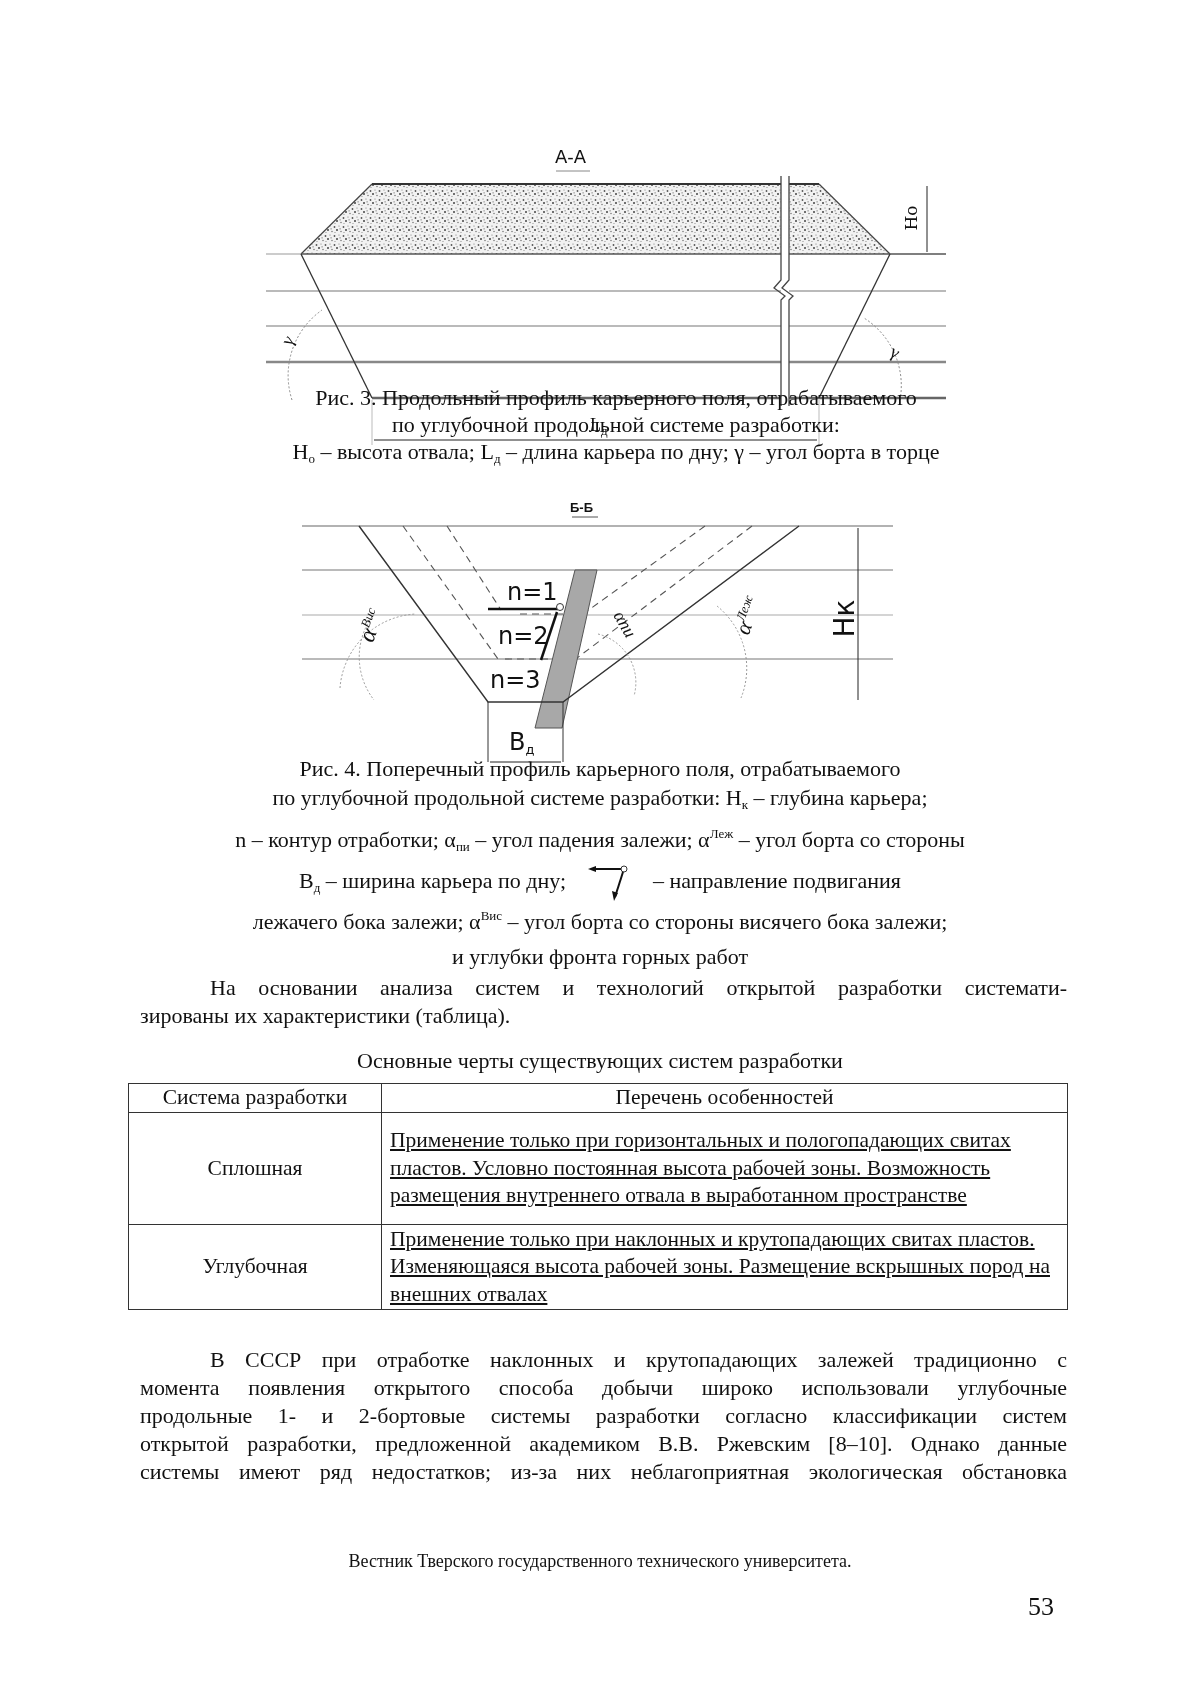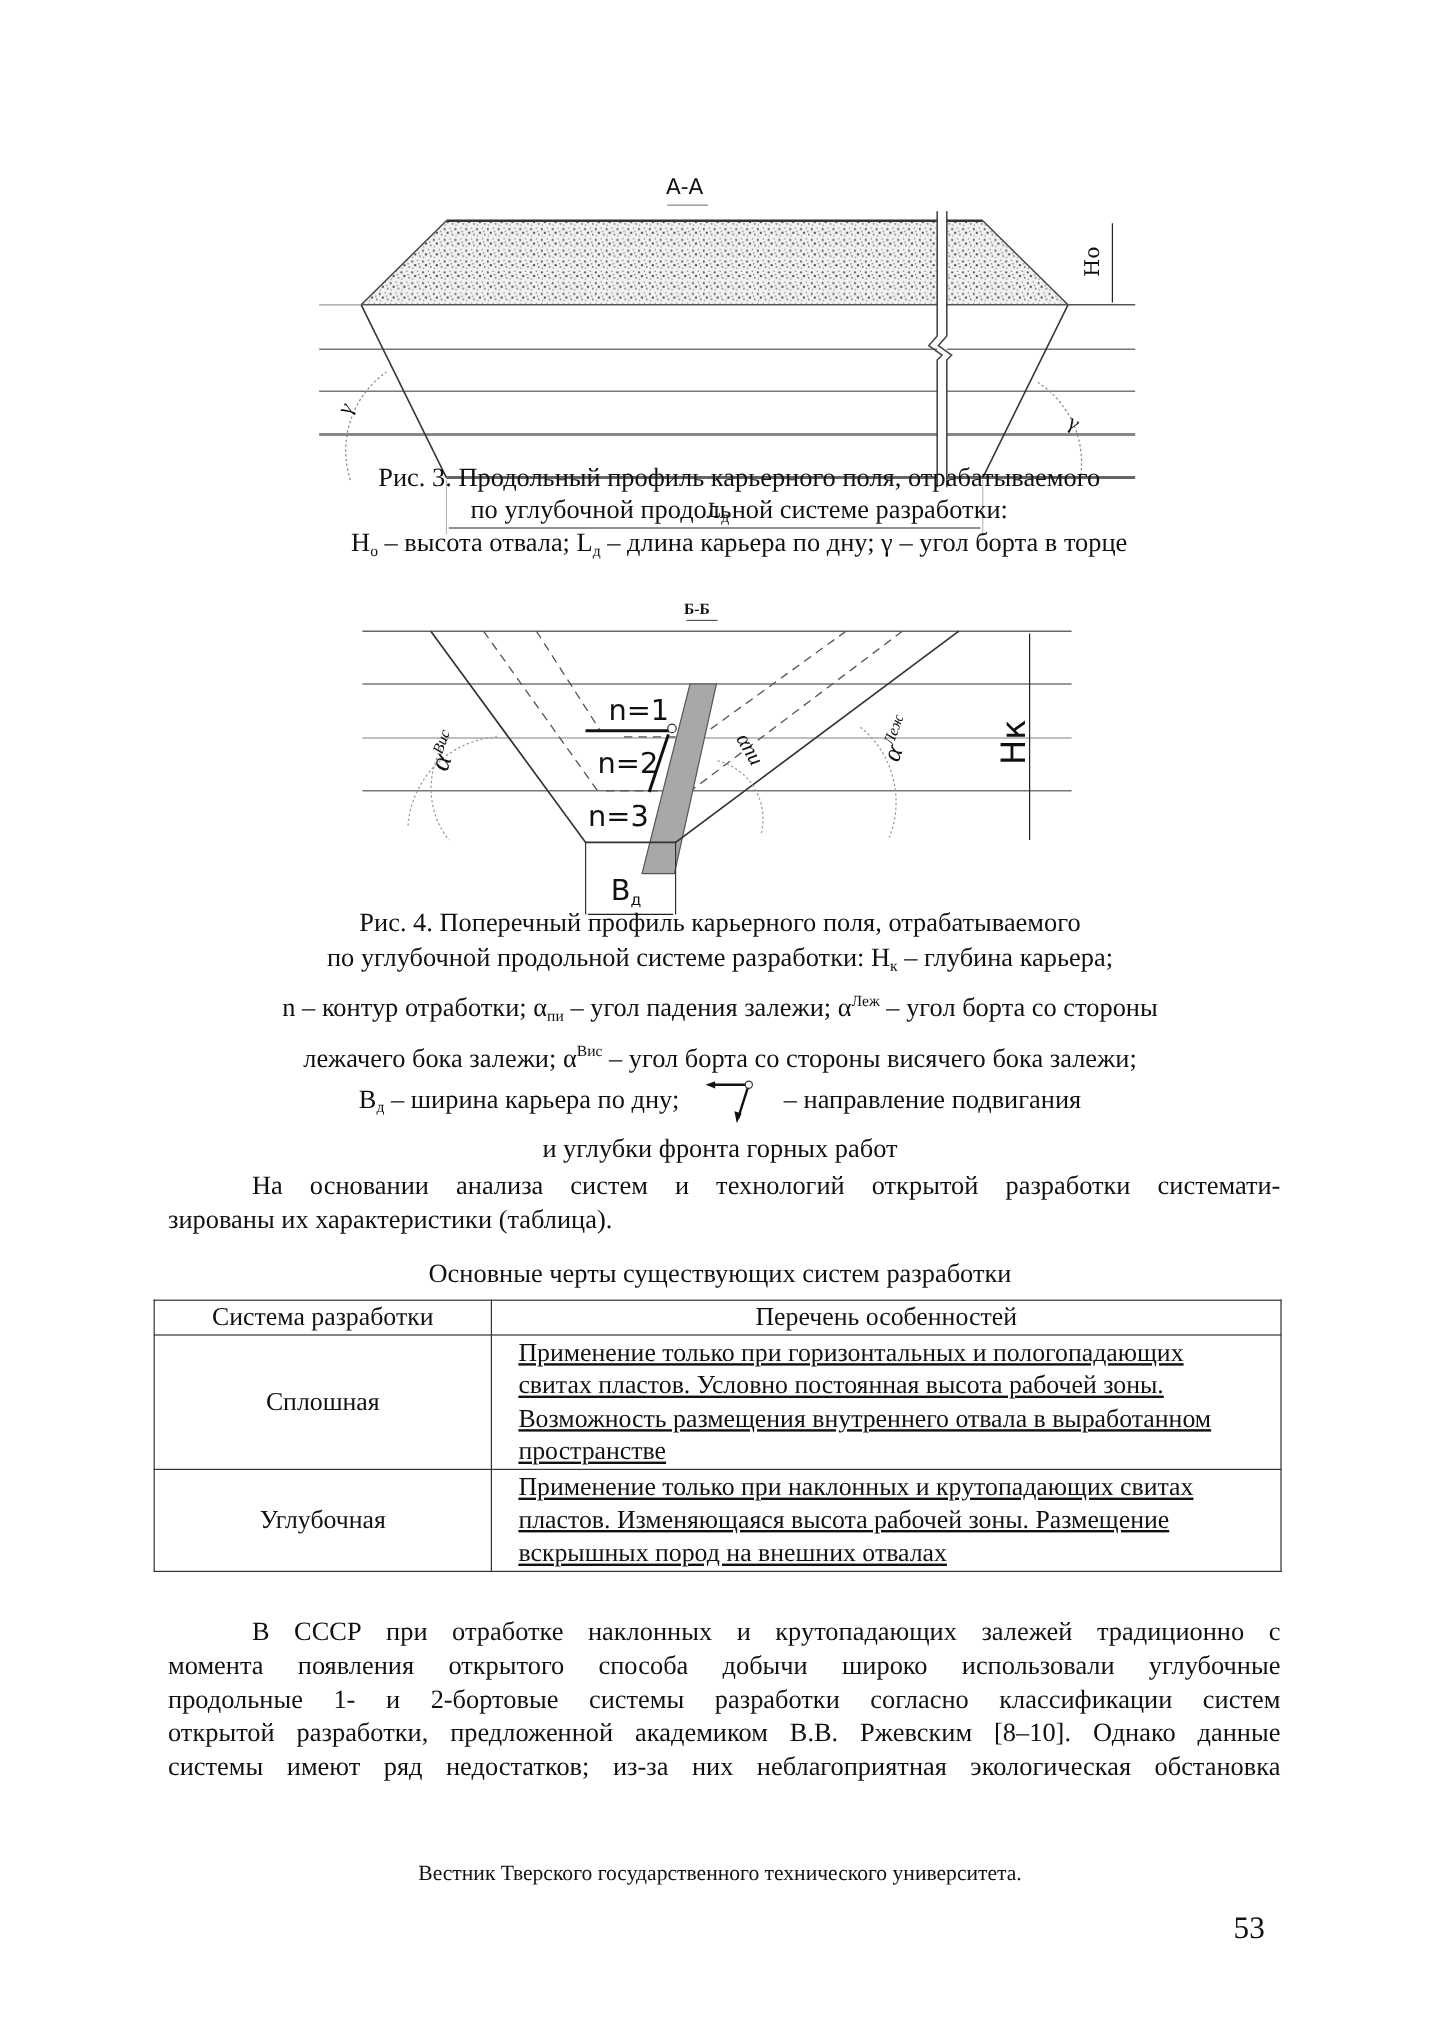--- a/index.html
+++ b/index.html
@@ -12,21 +12,21 @@
   .caption div { white-space: nowrap; }
   sub { font-size: 13px; vertical-align: -4px; }
   sup { font-size: 13px; vertical-align: 9px; }
   .para { position: absolute; left: 140px; width: 927px; font-size: 22px; line-height: 28px;
           text-align: justify; }
   .para .line { display: block; text-align: justify; text-align-last: justify; white-space: nowrap; height: 28px; }
   .para .line.last { text-align-last: left; }
   .indent { padding-left: 70px; }
   table.features { position: absolute; left: 128px; top: 1083px; width: 940px;
                    border-collapse: collapse; font-size: 21.5px; line-height: 27.5px; }
-  table.features th, table.features td { border: 1.6px solid #333; padding: 0 22px; vertical-align: middle; }
+  table.features th, table.features td { border: 1.6px solid #333; padding: 0 8px; vertical-align: middle; }
   table.features th { font-weight: normal; text-align: center; height: 28px; }
   table.features td.sys { text-align: center; width: 236px; }
   table.features td.feat { text-align: left; text-decoration: underline; }
   .footer { position: absolute; left: 0; width: 1200px; text-align: center;
             font-size: 18px; line-height: 21px; }
   .pagenum { position: absolute; left: 1028px; top: 1592px; font-size: 26px; }
   .tbl-title { position: absolute; left: 0; width: 1200px; text-align: center; font-size: 22px; top: 1048px; }
 </style>
 </head>
 <body>
@@ -120,46 +120,46 @@
   <line x1="557" y1="612" x2="541" y2="660" stroke="#111" stroke-width="2.5" marker-end="arr2"></line>
 
   <path d="M 374,614 A 70 70 0 0 0 374,700" fill="none" stroke="#999" stroke-width="1" stroke-dasharray="2,2"></path>
   <path d="M 340,688 A 80 80 0 0 1 416,614" fill="none" stroke="#999" stroke-width="1" stroke-dasharray="2,2" marker-start="arr2" marker-end="arr2"></path>
   <path d="M 598,634 A 50 50 0 0 1 634,696" fill="none" stroke="#999" stroke-width="1" stroke-dasharray="2,2" marker-start="arr2" marker-end="arr2"></path>
   <path d="M 717,606 A 80 80 0 0 1 741,698" fill="none" stroke="#999" stroke-width="1" stroke-dasharray="2,2" marker-start="arr2" marker-end="arr2"></path>
 
   <line x1="858" y1="528" x2="858" y2="700" stroke="#222" stroke-width="1" marker-start="arr2" marker-end="arr2"></line>
   <line x1="572" y1="517" x2="598" y2="517" stroke="#555" stroke-width="1"></line>
 </svg>
-<div class="abs" style="left:570px; top:500px; font-size:13px; font-weight:bold; font-family:Liberation Serif, serif;">Б-Б</div>
+<div class="abs" style="left:570px; top:500px; font-size:13px; font-weight:bold; font-family:Liberation Sans, sans-serif;">Б-Б</div>
 <div class="abs" style="left:507px; top:578px; font-size:24px; font-family:'DejaVu Sans', sans-serif;">n=1</div>
 <div class="abs" style="left:498px; top:622px; font-size:24px; font-family:'DejaVu Sans', sans-serif;">n=2</div>
 <div class="abs" style="left:490px; top:666px; font-size:24px; font-family:'DejaVu Sans', sans-serif;">n=3</div>
 <div class="abs" style="left:826px; top:602px; font-size:28px; transform: rotate(-90deg); font-family:'DejaVu Sans', sans-serif;">Нк</div>
 <div class="abs" style="left:509px; top:728px; font-size:24px; font-family:'DejaVu Sans', sans-serif;">В<sub>д</sub></div>
 <div class="abs" style="left:355px; top:612px; font-size:24px; transform: rotate(-70deg); font-style:italic;"><span>α</span><sup>Вис</sup></div>
 <div class="abs" style="left:611px; top:614px; font-size:18px; transform: rotate(60deg); font-style:italic;">αпи</div>
 <div class="abs" style="left:729px; top:602px; font-size:22px; transform: rotate(-70deg); font-style:italic;"><span>α</span><sup>Леж</sup></div>
 
 <div class="caption" style="top:754px; line-height:29px;">
   <div>Рис. 4. Поперечный профиль карьерного поля, отрабатываемого</div>
   <div><span>по углубочной продольной системе разработки: H</span><sub>к</sub><span> – глубина карьера;</span></div>
   <div><span>n – контур отработки; α</span><sub>пи</sub><span> – угол падения залежи; α</span><sup>Леж</sup><span> – угол борта со стороны</span></div>
-  <div><span>лежачего бока залежи; α</span><sup>Вис</sup><span> – угол борта со стороны висячего бока залежи;</span></div>
   <div style="height:40px; line-height:40px;">
     <span>В</span><sub>д</sub><span> – ширина карьера по дну;</span>
     <svg width="56" height="40" viewBox="0 0 56 40" style="vertical-align:middle; margin:0 10px;">
       <line x1="40" y1="6" x2="10" y2="6" stroke="#111" stroke-width="2"></line>
       <polygon points="6,6 14,3 14,9" fill="#111"></polygon>
       <circle cx="42" cy="6" r="3" fill="#fff" stroke="#333" stroke-width="1"></circle>
       <line x1="41" y1="9" x2="33" y2="34" stroke="#111" stroke-width="2"></line>
       <polygon points="32,38 30,28 36,30" fill="#111"></polygon>
     </svg>
     <span>– направление подвигания</span>
   </div>
+  <div><span>лежачего бока залежи; α</span><sup>Вис</sup><span> – угол борта со стороны висячего бока залежи;</span></div>
   <div style="margin-top:6px;">и углубки фронта горных работ</div>
 </div>
 
 <div class="para" style="top:974px;">
   <span class="line indent">На основании анализа систем и технологий открытой разработки системати-</span>
   <span class="line last">зированы их характеристики (таблица).</span>
 </div>
 
 <div class="tbl-title">Основные черты существующих систем разработки</div>
 

